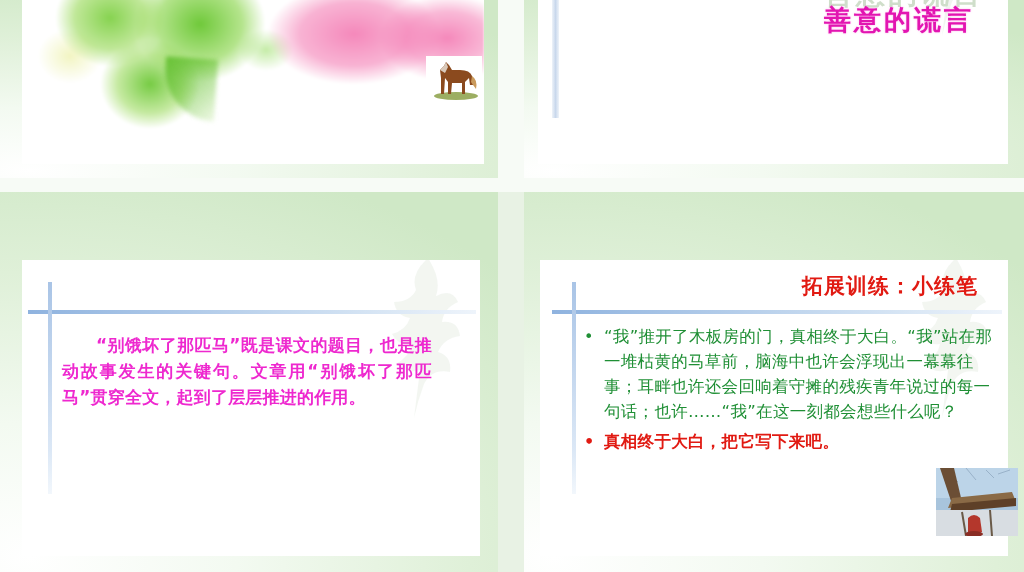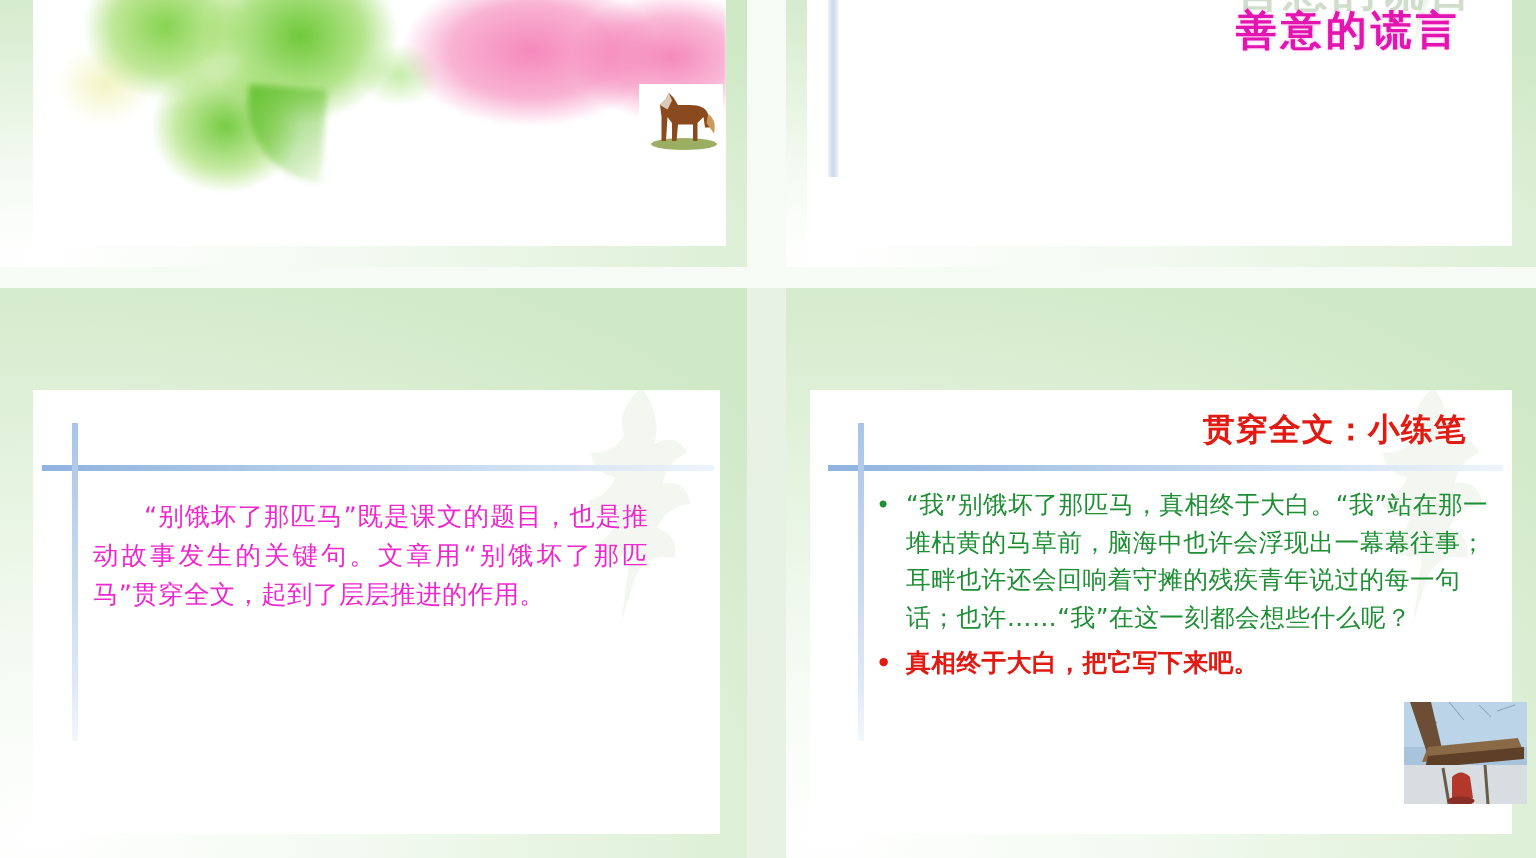--- a/index.html
+++ b/index.html
@@ -88,21 +88,21 @@
   #slide3 .inner{left:22px;top:68px;right:18px;bottom:16px;}
   #slide3 .cross-h{left:28px;top:118px;width:448px;}
   #slide3 .cross-v{left:48px;top:90px;height:212px;}
   .s3-title{
     position:absolute;left:120px;top:82px;
     font-size:22px;font-weight:bold;color:#11c211;letter-spacing:1px;
     white-space:nowrap;
   }
   .s3-body{
     position:absolute;left:62px;top:140px;width:370px;
-    font-size:17px;font-weight:normal;color:#ee28cf;line-height:26px;
+    font-size:17px;font-weight:bold;color:#ee28cf;line-height:26px;
     text-align:justify;text-indent:2em;letter-spacing:.2px;
   }
 
   
   #slide4{grid-column:3;grid-row:3;}
   #slide4 .inner{left:16px;top:68px;right:16px;bottom:16px;}
   #slide4 .cross-h{left:28px;top:118px;width:450px;}
   #slide4 .cross-v{left:48px;top:90px;height:212px;}
   .s4-title{
     position:absolute;right:46px;top:80px;
@@ -175,26 +175,26 @@
 
   <div class="slide" id="slide4">
     <div class="inner">
       <svg class="leafmark" viewBox="0 0 120 175">
         <path d="M62 8 Q76 30 70 46 Q86 38 92 52 Q78 58 76 72 Q92 70 94 86 Q78 88 72 102 Q86 106 84 122 Q66 118 58 134 Q52 150 48 168 L54 120 Q40 124 30 114 Q44 106 46 94 Q32 96 26 84 Q40 80 44 68 Q30 66 28 52 Q44 52 50 40 Q44 24 62 8 Z" fill="#e7ede4" opacity=".9"></path>
       </svg>
     </div>
     <div class="cross-h"></div>
     <div class="cross-v"></div>
 
-    <div class="s4-title">贯穿全文：小练笔</div>
+    <div class="s4-title">拓展训练：小练笔</div>
 
     <div class="s4-list">
       <div class="s4-item s4-green">
         <span class="dot">•</span>
-        <span>“我”别饿坏了那匹马，真相终于大白。“我”站在那一堆枯黄的马草前，脑海中也许会浮现出一幕幕往事；耳畔也许还会回响着守摊的残疾青年说过的每一句话；也许……“我”在这一刻都会想些什么呢？</span>
+        <span>“我”推开了木板房的门，真相终于大白。“我”站在那一堆枯黄的马草前，脑海中也许会浮现出一幕幕往事；耳畔也许还会回响着守摊的残疾青年说过的每一句话；也许……“我”在这一刻都会想些什么呢？</span>
       </div>
       <div class="s4-item s4-red">
         <span class="dot">•</span>
         <span>真相终于大白，把它写下来吧。</span>
       </div>
     </div>
 
     <svg class="s4-photo" viewBox="0 0 82 68">
       <rect x="0" y="0" width="82" height="68" fill="#a8c4dc"></rect>
       <rect x="0" y="0" width="82" height="30" fill="#bcd4e8"></rect>

